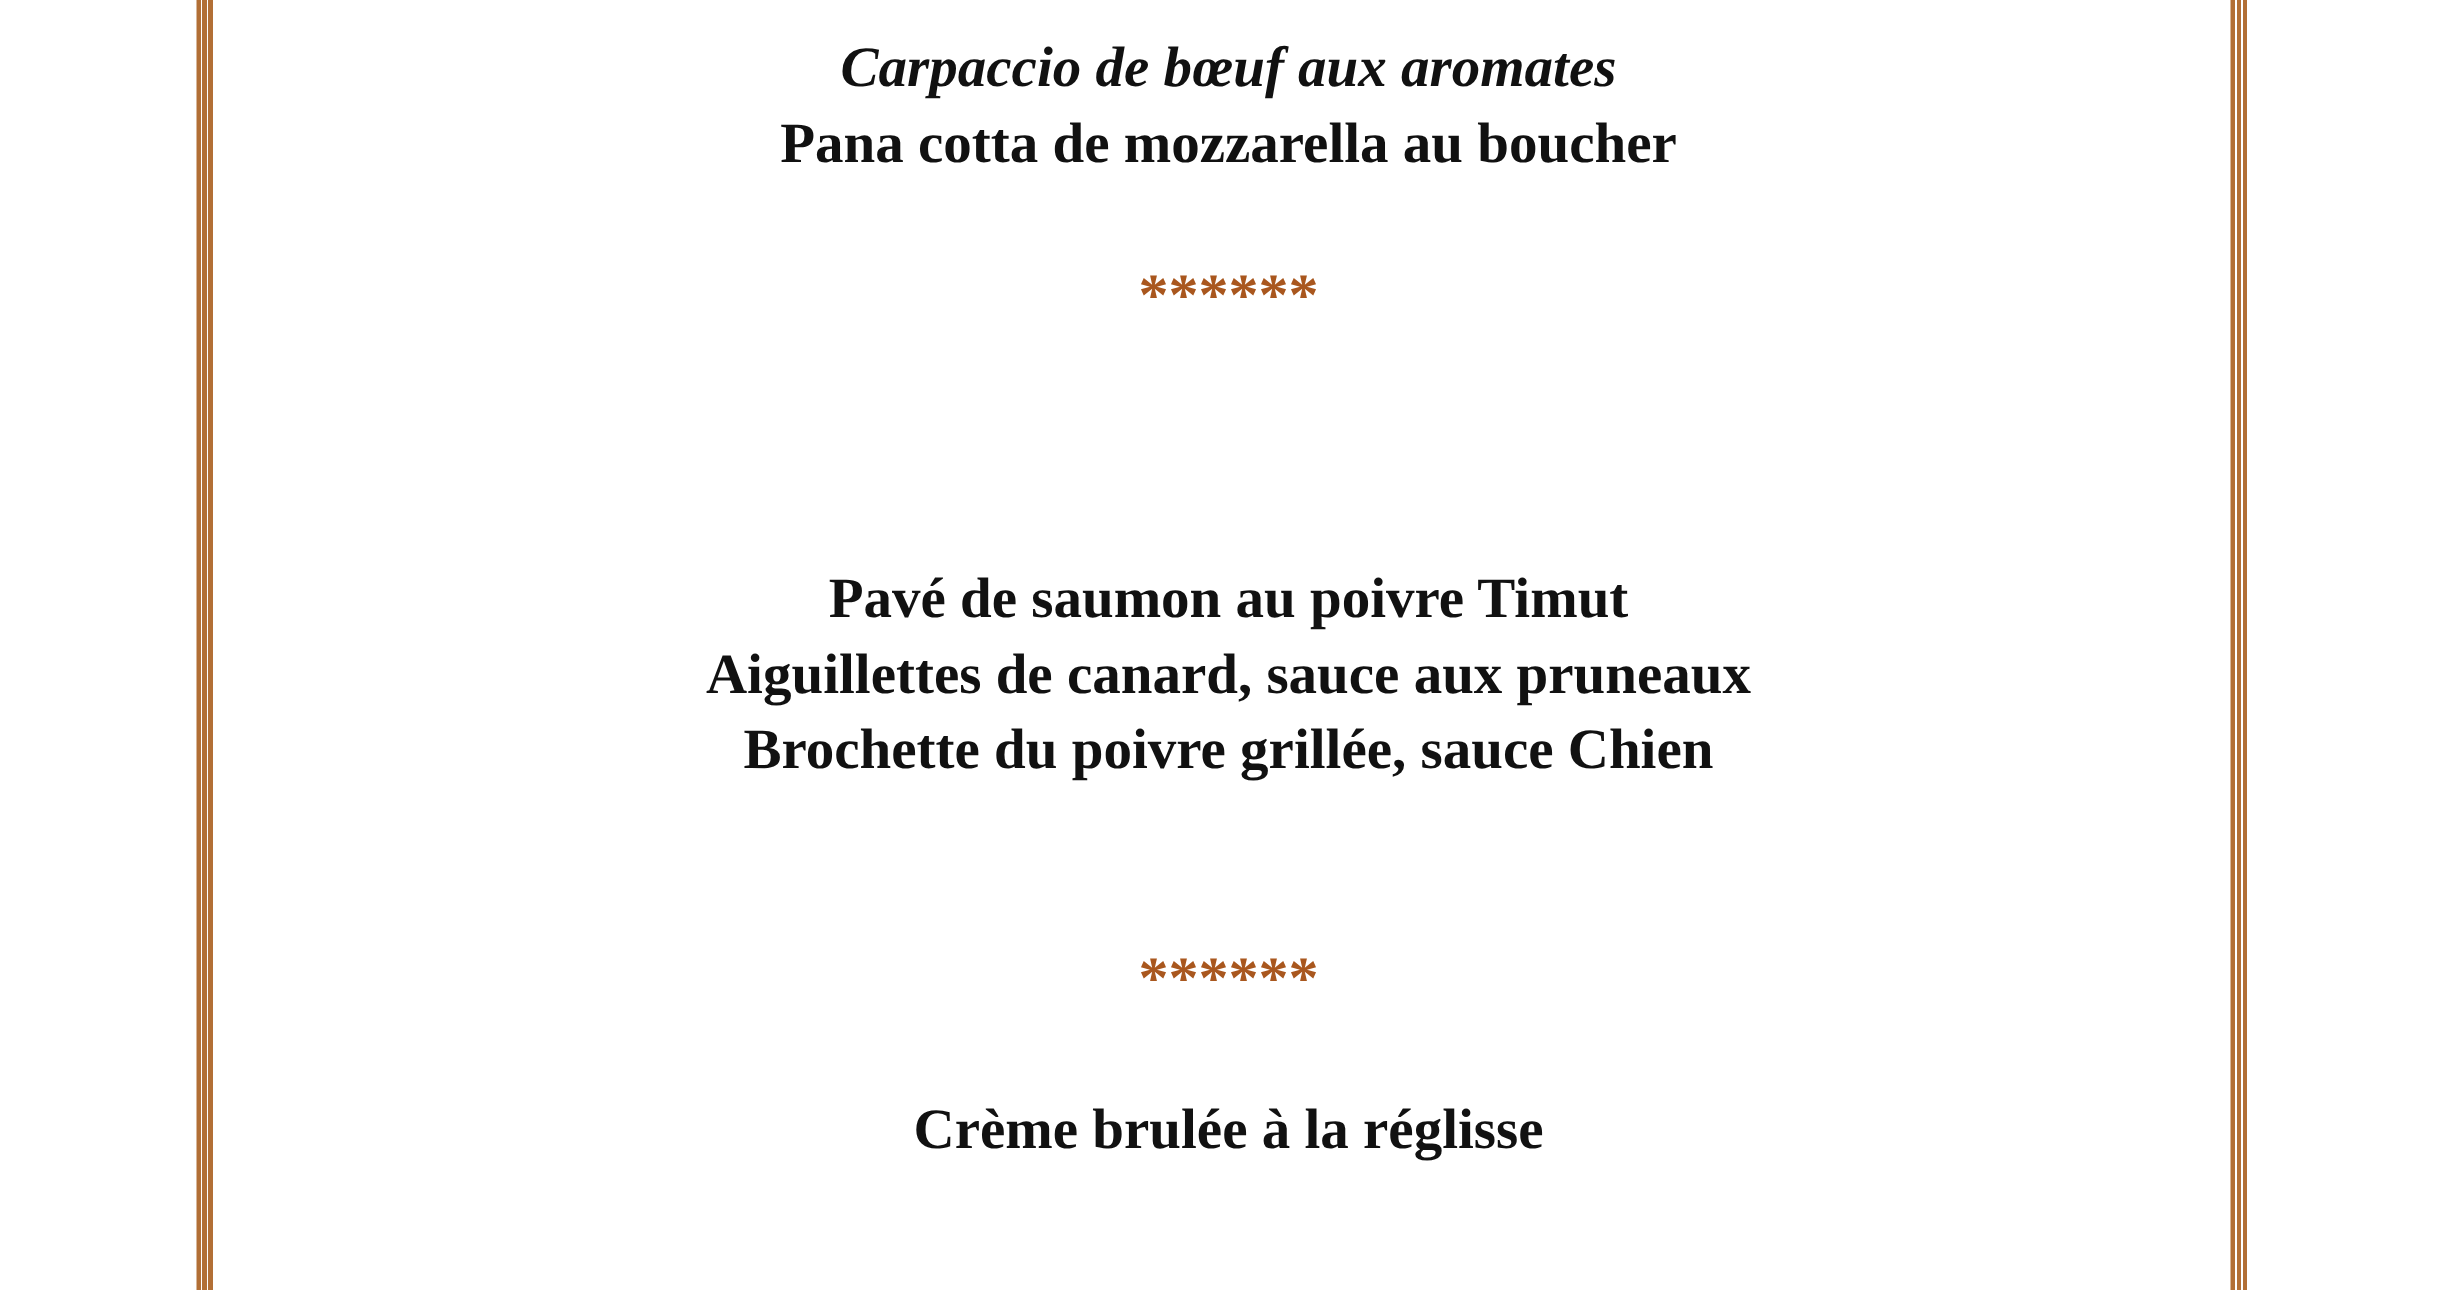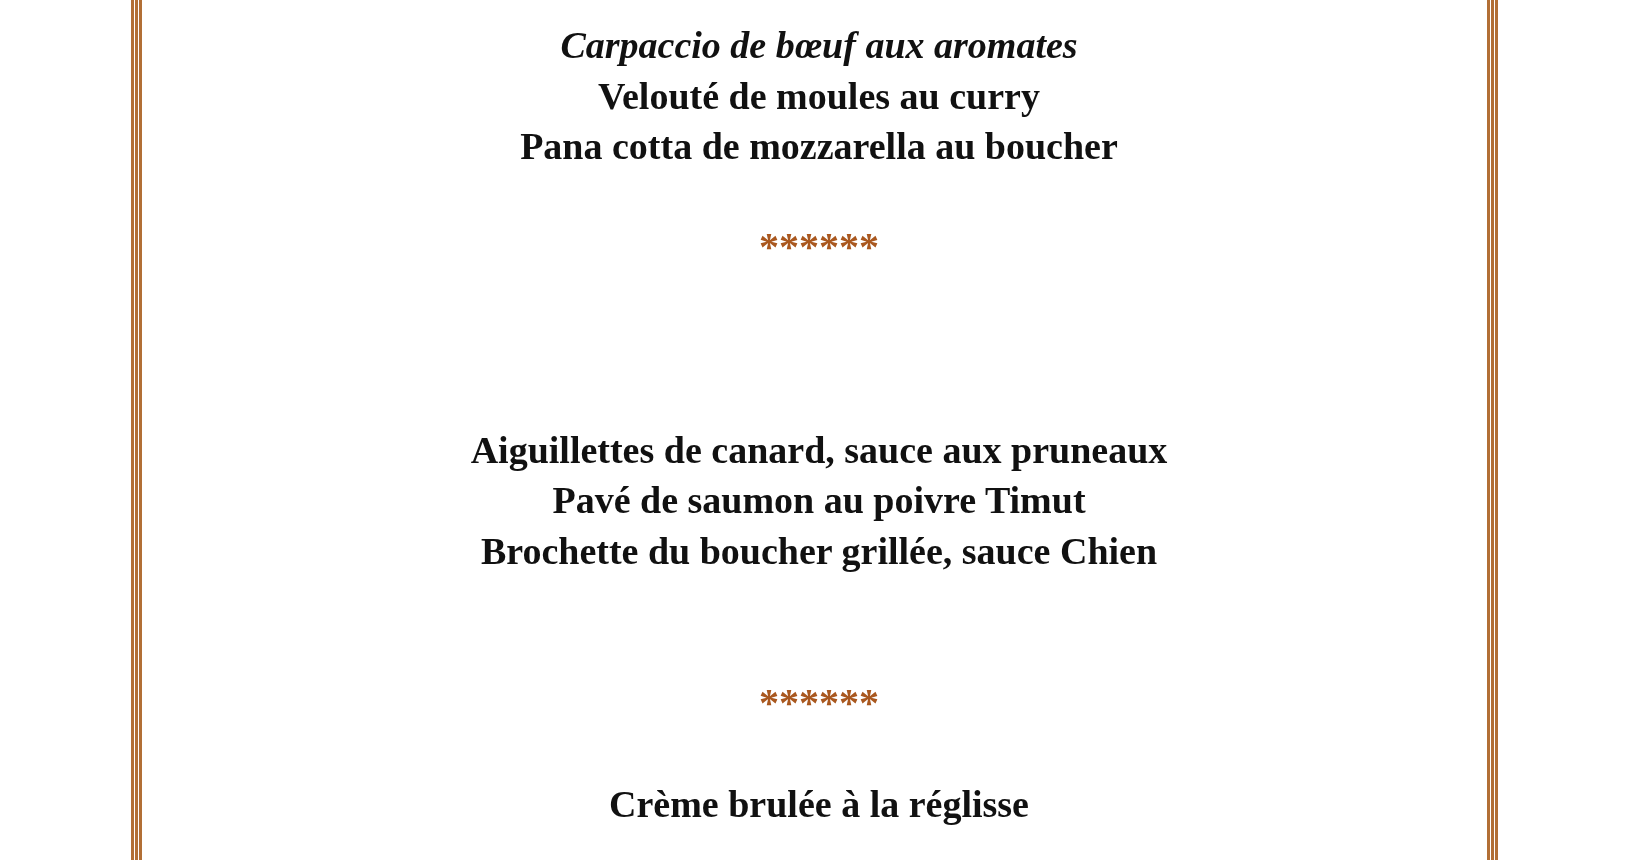--- a/index.html
+++ b/index.html
@@ -57,30 +57,29 @@
   }
 </style>
 </head>
 <body>
 
 <div id="canvas" style="--bg-color: #ffffff; --border-color: #b26f35; --separator-color: #a9571e; --text-color: #111111;">
   <div id="page-border-left" class="page-border"></div>
 
   <div id="menu" class="menu-block">
       <div class="row italic">Carpaccio de bœuf aux aromates</div>
-      <div class="row">Velouté de moules au curry</div>
       <div class="row">Pana cotta de mozzarella au boucher</div>
       <div class="row">&nbsp;</div>
       <div class="row separator">******</div>
       <div class="row">&nbsp;</div>
       <div class="row">&nbsp;</div>
       <div class="row">&nbsp;</div>
+      <div class="row">Pavé de saumon au poivre Timut</div>
       <div class="row">Aiguillettes de canard, sauce aux pruneaux</div>
-      <div class="row">Pavé de saumon au poivre Timut</div>
-      <div class="row">Brochette du boucher grillée, sauce Chien</div>
+      <div class="row">Brochette du poivre grillée, sauce Chien</div>
       <div class="row">&nbsp;</div>
       <div class="row">&nbsp;</div>
       <div class="row separator">******</div>
       <div class="row">&nbsp;</div>
       <div class="row">Crème brulée à la réglisse</div>
     </div>
 
   <div id="page-border-right" class="page-border"></div>
 </div>
 

